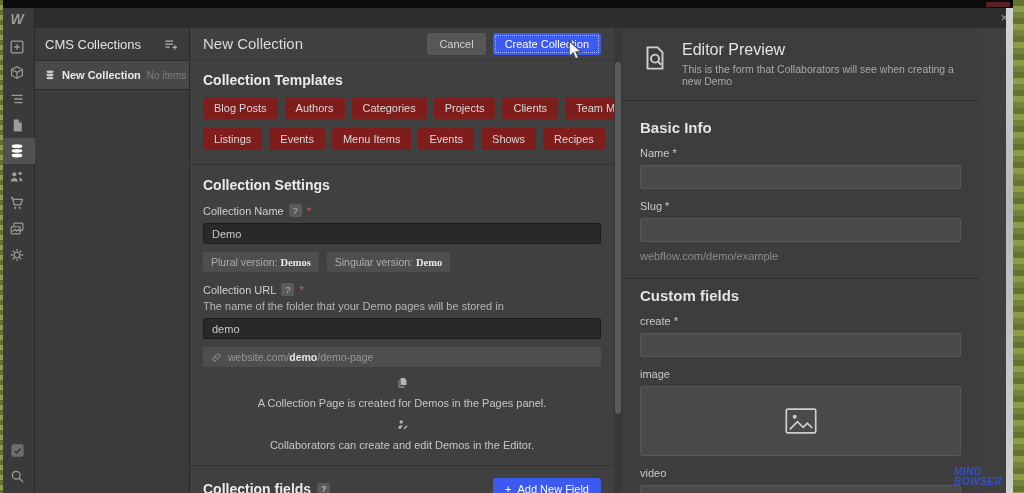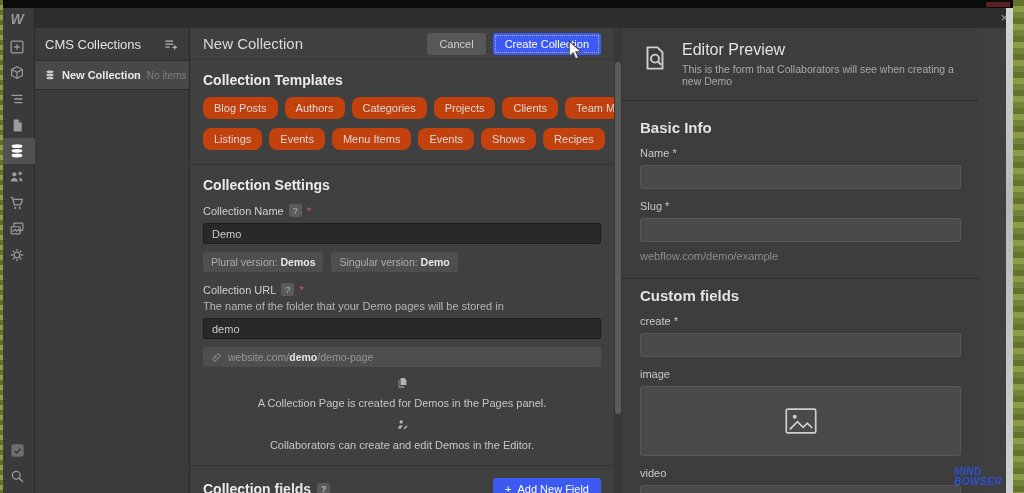--- a/index.html
+++ b/index.html
@@ -41,31 +41,31 @@
   .btn { border:none; border-radius:3px; font-size:11px; font-family:inherit; padding:5px 12px; cursor:pointer; }
   .btn-cancel { background:#575757; color:#d0d0d0; }
   .btn-primary { background:#3c59f0; color:#ffffff; }
   .btn-create { outline:1px dotted #aab9ff; outline-offset:-3px; }
 
   .sec { padding:10px 13px 14px; border-bottom:1px solid #333333; }
   .sec:last-child { border-bottom:none; }
   .sec h2 { font-size:14px; font-weight:bold; color:#eaeaea; margin:2px 0 4px; display:flex; align-items:center; gap:6px; }
 
   .tpl-row { display:flex; gap:7px; margin-top:9px; }
-  .tpl { background:#c2410c; color:#dadada; border:none; border-radius:8px; font-size:11px; font-family:inherit; padding:5px 11px; white-space:nowrap; cursor:pointer; }
+  .tpl { background:#7f1d1d; color:#dadada; border:none; border-radius:3px; font-size:11px; font-family:inherit; padding:5px 11px; white-space:nowrap; cursor:pointer; }
 
   .flabel { display:flex; align-items:center; gap:5px; font-size:11px; color:#cfcfcf; margin-top:11px; }
   .qbadge { width:13px; height:13px; background:#5a5a5a; color:#b9b9b9; font-size:9px; border-radius:2px; display:inline-flex; align-items:center; justify-content:center; }
   .req { color:#d95858; font-size:11px; }
   .inp { margin-top:6px; width:100%; height:21px; background:#292929; border:1px solid #1d1d1d; border-radius:2px; color:#c9c9c9; font-size:11px; font-family:inherit; padding:0 8px; }
   .helper { font-size:11px; color:#b5b5b5; margin-top:4px; }
 
   .tag-row { display:flex; gap:8px; margin-top:8px; }
   .tag { background:#4e4e4e; border-radius:2px; padding:4px 8px; font-size:10.5px; color:#adadad; }
-  .tag b { color:#e9e9e9; }
+  .tag b { color:#e9e9e9;font-family:Liberation Serif, serif; }
 
   .url-preview { margin-top:8px; background:#4e4e4e; border-radius:2px; height:20px; display:flex; align-items:center; gap:6px; padding:0 8px; font-size:10.5px; color:#979797; }
   .url-preview b { color:#e5e5e5; }
   .url-preview .lnk { color:#9a9a9a; display:flex; }
 
   .note-row { display:flex; align-items:center; gap:8px; margin-top:9px; color:#c6c6c6; font-size:11px;flex-direction:column; }
   .note-row .nico { color:#b5b5b5; display:flex; width:15px; justify-content:center; }
 
   .fields-head { display:flex; align-items:center; margin-top:2px; }
   .fields-head h2 { flex:1; margin:0; }

